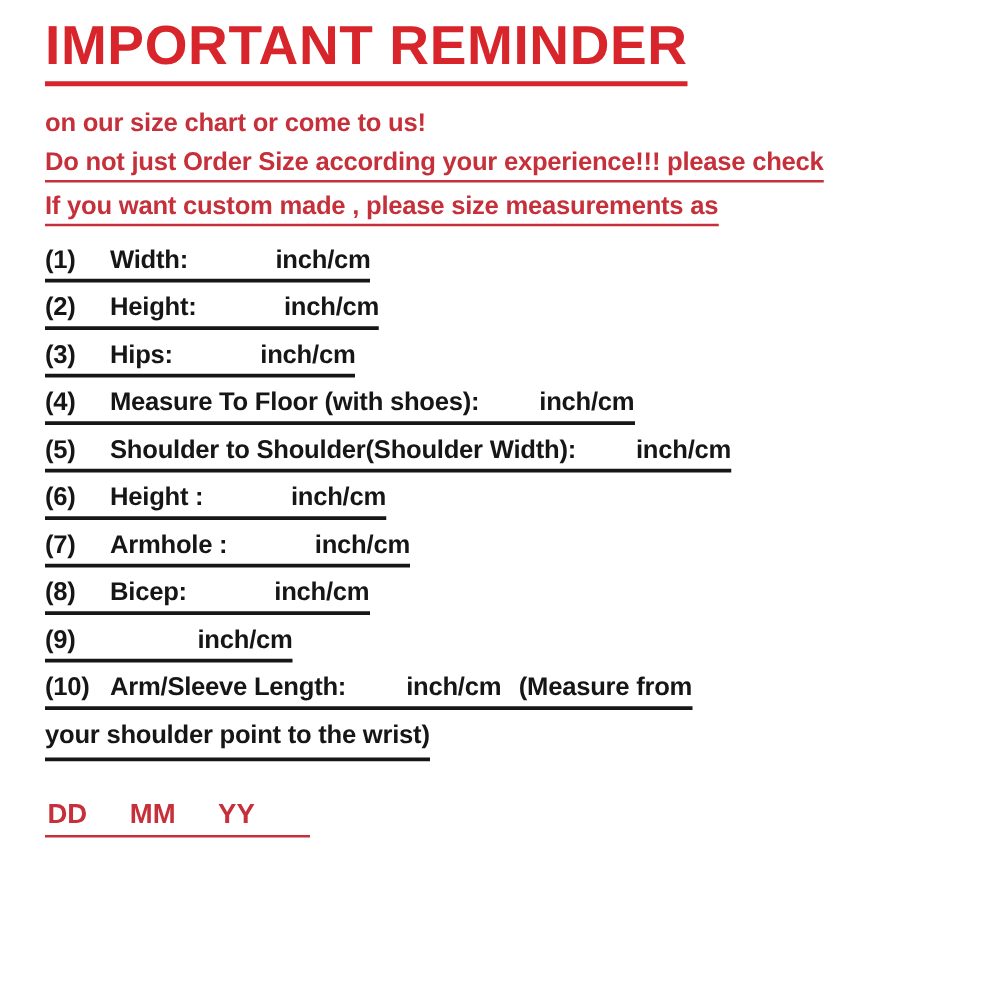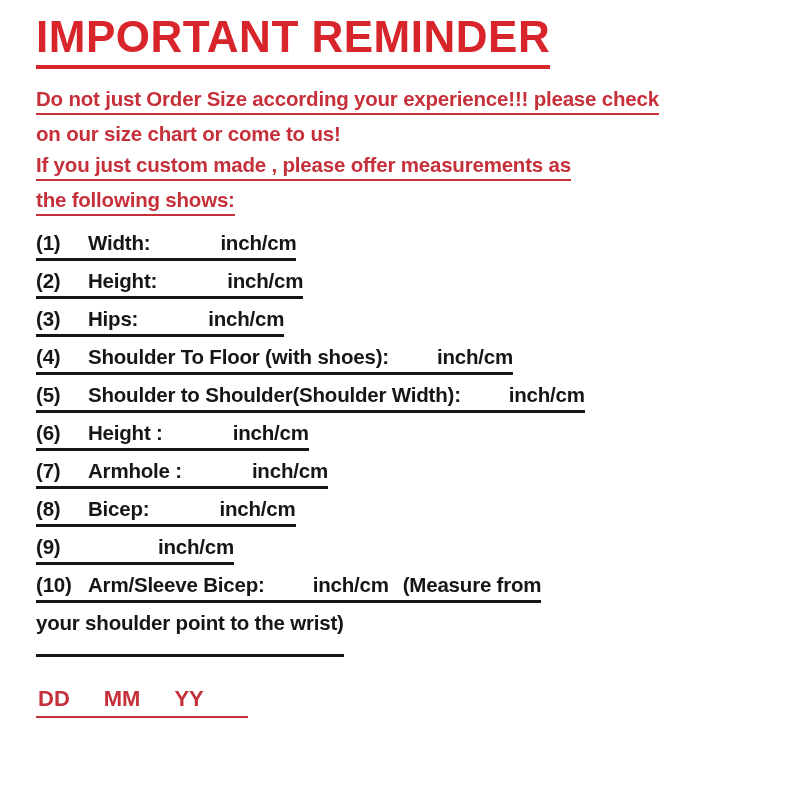--- a/index.html
+++ b/index.html
@@ -54,21 +54,21 @@
   .num{display:inline-block;min-width:52px;}
   .gap{display:inline-block;width:70px;}
   .gap-sm{display:inline-block;width:48px;}
   .suffix{margin-left:14px;text-align:center;}
   .cont{
     width:max-content;
     font-size:20.5px;
     line-height:1.22;
     letter-spacing:-0.2px;
     border-bottom:3px solid var(--text-black);
-    padding-bottom:19px;
+    padding-bottom:6px;
     margin-bottom:7px;
   }
   .section2-heading{margin-top:32px;margin-bottom:10px;}
   .delivery{margin-top:29px;}
   .date-row{
     display:flex;
     gap:34px;
     width:max-content;
     font-size:22px;
     line-height:1.2;
@@ -80,30 +80,27 @@
 </style>
 </head>
 <body>
 
 <div class="page">
 
   <div class="title">IMPORTANT REMINDER</div>
 
   <div>
     <div class="line red">
+      <span>on our size chart or come to us!</span>
+    </div>
+    <div class="line red">
       <span class="u-red">Do not just Order Size according your experience!!! please check</span>
     </div>
     <div class="line red">
-      <span>on our size chart or come to us!</span>
-    </div>
-    <div class="line red">
-      <span class="u-red">If you just custom made , please offer measurements as</span>
-    </div>
-    <div class="line red">
-      <span class="u-red">the following shows:</span>
+      <span class="u-red">If you want custom made , please size measurements as</span>
     </div>
   </div>
 
   <div class="list">
 
     <div class="m-row">
       <span class="num">(1)</span>
       <span class="lbl">Width:</span>
       <span class="gap"></span>
       <span class="unit">inch/cm</span>
@@ -118,21 +115,21 @@
 
     <div class="m-row">
       <span class="num">(3)</span>
       <span class="lbl">Hips:</span>
       <span class="gap"></span>
       <span class="unit">inch/cm</span>
     </div>
 
     <div class="m-row">
       <span class="num">(4)</span>
-      <span class="lbl">Shoulder To Floor (with shoes):</span>
+      <span class="lbl">Measure To Floor (with shoes):</span>
       <span class="gap-sm"></span>
       <span class="unit">inch/cm</span>
     </div>
 
     <div class="m-row">
       <span class="num">(5)</span>
       <span class="lbl">Shoulder to Shoulder(Shoulder Width):</span>
       <span class="gap-sm"></span>
       <span class="unit">inch/cm</span>
     </div>
@@ -164,21 +161,21 @@
     </div>
 
     <div class="m-row">
       <span class="num">(9)</span>
       <span class="gap"></span>
       <span class="unit">inch/cm</span>
     </div>
 
     <div class="m-row">
       <span class="num">(10)</span>
-      <span class="lbl">Arm/Sleeve Bicep:</span>
+      <span class="lbl">Arm/Sleeve Length:</span>
       <span class="gap-sm"></span>
       <span class="unit">inch/cm</span>
       <span class="suffix">(Measure from</span>
     </div>
 
     <div class="cont">your shoulder point to the wrist)</div>
 
   </div>
 
   <div class="delivery">

